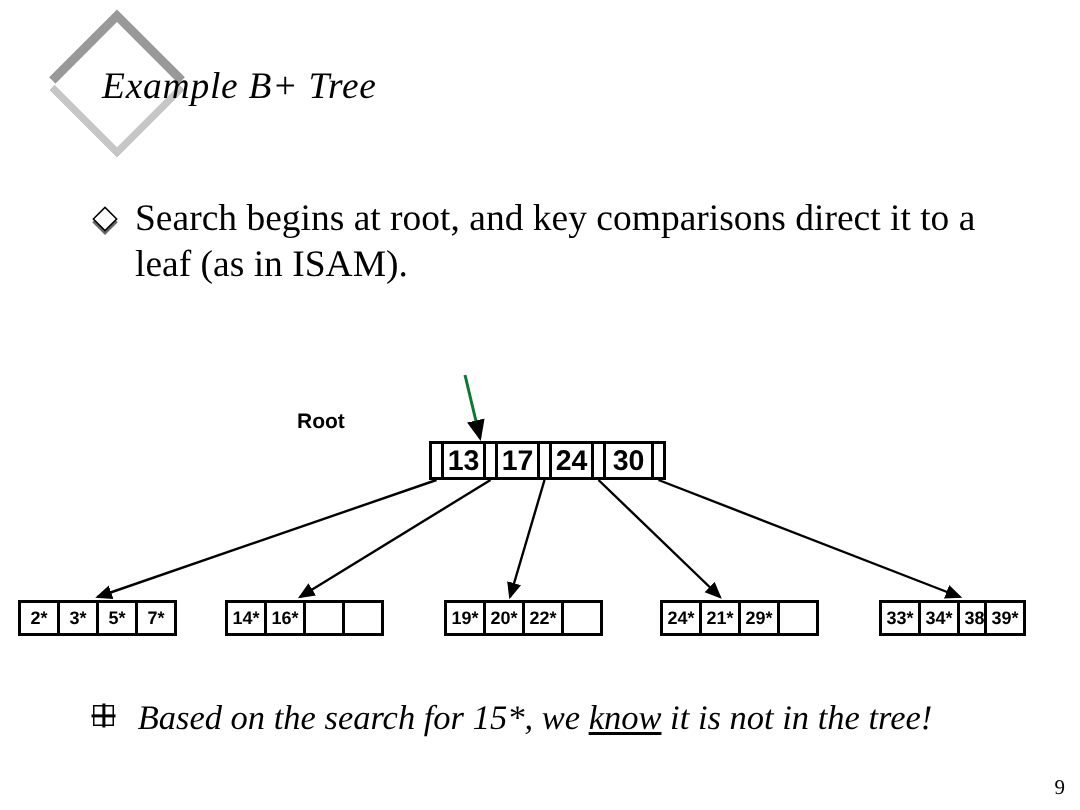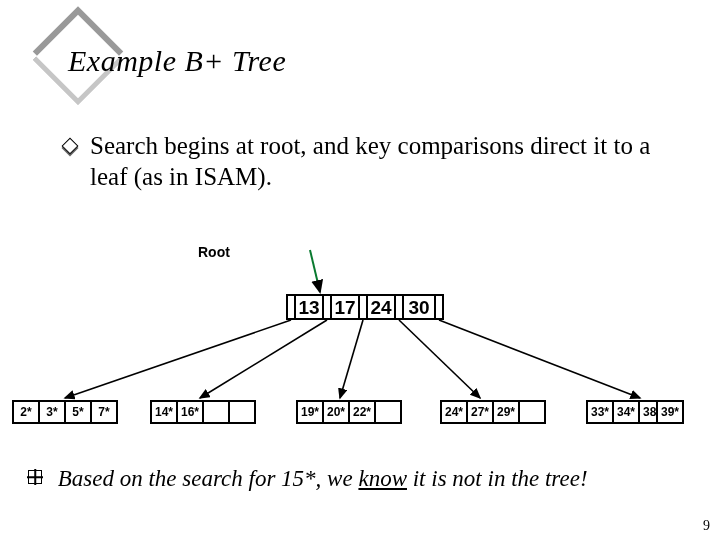--- a/index.html
+++ b/index.html
@@ -24,21 +24,21 @@
     width: 64px;
     height: 64px;
     transform: rotate(45deg);
     background: #fff;
     box-shadow: -6px -6px 0 0 #999, inset -5px -5px 0 0 #c6c6c6;
   }
   .title {
     position: absolute;
     left: 68px;
     top: 44px;
-    font-size: 30px;
+    font-size: 25px;
     font-style: italic;
     letter-spacing: 0.5px;
   }
   .bullets {
     position: absolute;
     left: 64px;
     top: 130px;
     width: 620px;
   }
   .bullet-row {
@@ -56,21 +56,21 @@
     margin-right: 14px;
     flex: none;
   }
   .bullet-text {
     font-size: 25px;
     line-height: 1.25;
   }
   .root-label {
     position: absolute;
     left: 198px;
-    top: 244px;
+    top: 272px;
     font-family: Arial, Helvetica, sans-serif;
     font-weight: bold;
     font-size: 14px;
   }
   
   .cell {
     position: absolute;
     border: 2px solid #000;
     background: #fff;
     font-family: Arial, Helvetica, sans-serif;
@@ -90,21 +90,21 @@
   
   .pagenum {
     position: absolute;
     right: 10px;
     bottom: 6px;
     font-family: "Times New Roman", serif;
     font-size: 14px;
   }
   .footnote {
     position: absolute;
-    left: 28px;
+    left: 62px;
     top: 466px;
     font-size: 23px;
     font-style: italic;
     width: 650px;
   }
   .footnote-sym {
     display: inline-block;
     width: 12px; height: 12px;
     border: 1.5px solid #000;
     position: relative;
@@ -157,21 +157,21 @@
 <div class="cell leaf-cell" style="left:176px;">16*</div>
 <div class="cell leaf-cell" style="left:202px;"></div>
 <div class="cell leaf-cell" style="left:228px;"></div>
 
 <div class="cell leaf-cell" style="left:296px;">19*</div>
 <div class="cell leaf-cell" style="left:322px;">20*</div>
 <div class="cell leaf-cell" style="left:348px;">22*</div>
 <div class="cell leaf-cell" style="left:374px;"></div>
 
 <div class="cell leaf-cell" style="left:440px;">24*</div>
-<div class="cell leaf-cell" style="left:466px;">27*</div>
+<div class="cell leaf-cell" style="left:466px;">21*</div>
 <div class="cell leaf-cell" style="left:492px;">29*</div>
 <div class="cell leaf-cell" style="left:518px;"></div>
 
 <div class="cell leaf-cell" style="left:586px;text-align:center;">33*</div>
 <div class="cell leaf-cell" style="left:612px;">34*</div>
 <div class="cell leaf-cell" style="left:638px;">38*</div>
 <div class="cell leaf-cell" style="left:656px;">39*</div>
 
 <svg class="lines">
   <defs>

